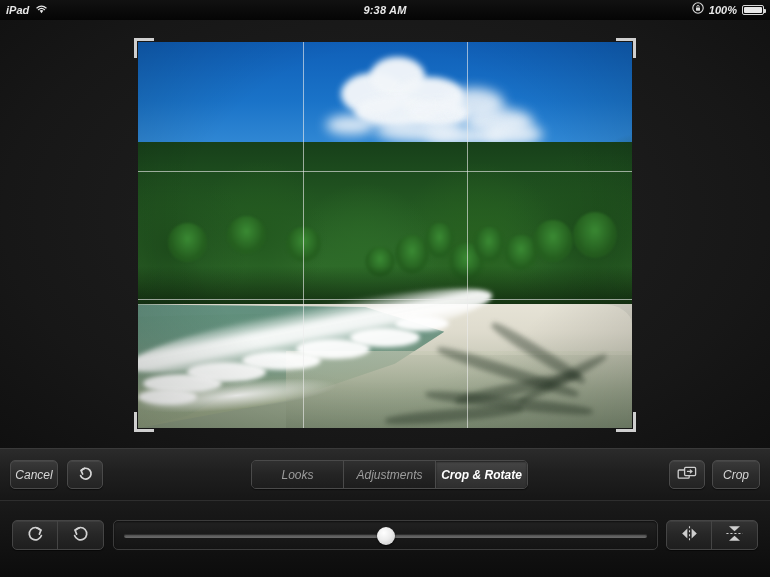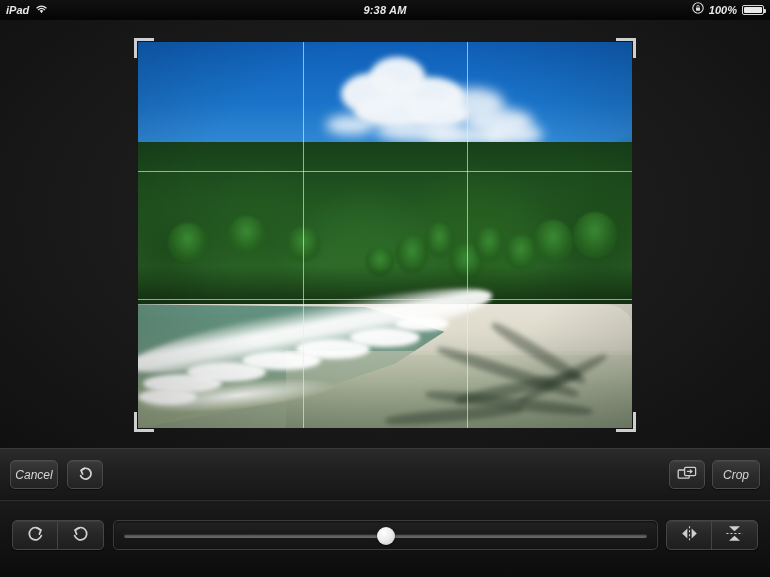--- a/index.html
+++ b/index.html
@@ -530,20 +530,31 @@
 
     <div class="btn" id="undo-btn">
       <span class="icon">
         <svg width="17" height="16" viewBox="0 0 17 16">
           <path d="M4.5 5.2 A5.4 5.4 0 1 1 3.6 10.6" stroke="#d6d6d6" stroke-width="1.7" fill="none" stroke-linecap="round"></path>
           <path d="M7.6 3.2 L4.0 5.4 L5.6 9.0" stroke="#d6d6d6" stroke-width="1.7" fill="none" stroke-linecap="round" stroke-linejoin="round"></path>
         </svg>
       </span>
     </div>
 
+    <div class="seg">
+      <div class="seg-item">
+        <span>Looks</span>
+      </div>
+      <div class="seg-item">
+        <span>Adjustments</span>
+      </div>
+      <div class="seg-item active">
+        <span>Crop &amp; Rotate</span>
+      </div>
+    </div>
 
     <div class="btn" id="compare-btn">
       <span class="icon">
         <svg width="20" height="16" viewBox="0 0 20 16">
           <rect x="1.2" y="5" width="11" height="8.2" rx="1" stroke="#cfcfcf" stroke-width="1.3" fill="none"></rect>
           <rect x="7.6" y="2.4" width="11" height="8.2" rx="1" stroke="#cfcfcf" stroke-width="1.3" fill="#2a2a2a"></rect>
           <path d="M10.4 6.4 h4.6 M13.2 4.8 l1.9 1.6 l-1.9 1.6" stroke="#cfcfcf" stroke-width="1.1" fill="none" stroke-linecap="round" stroke-linejoin="round"></path>
         </svg>
       </span>
     </div>

